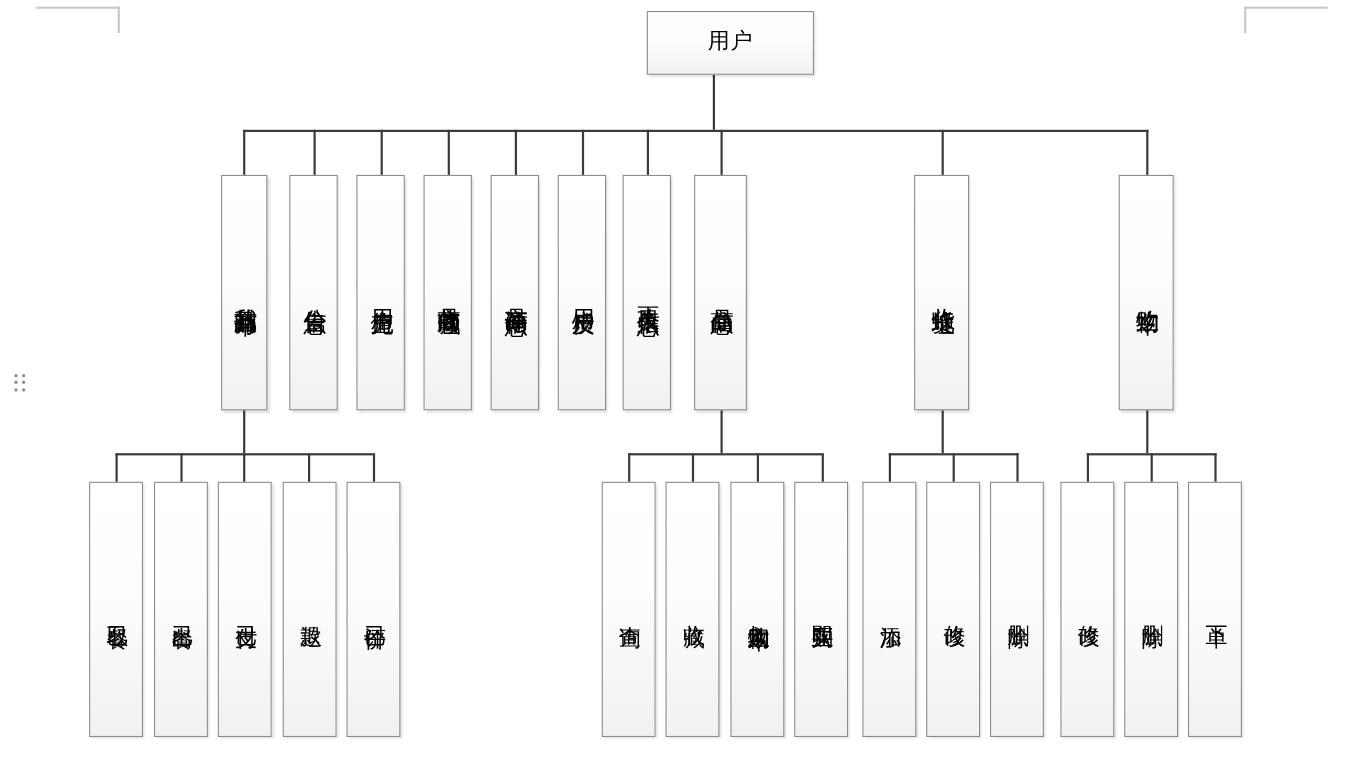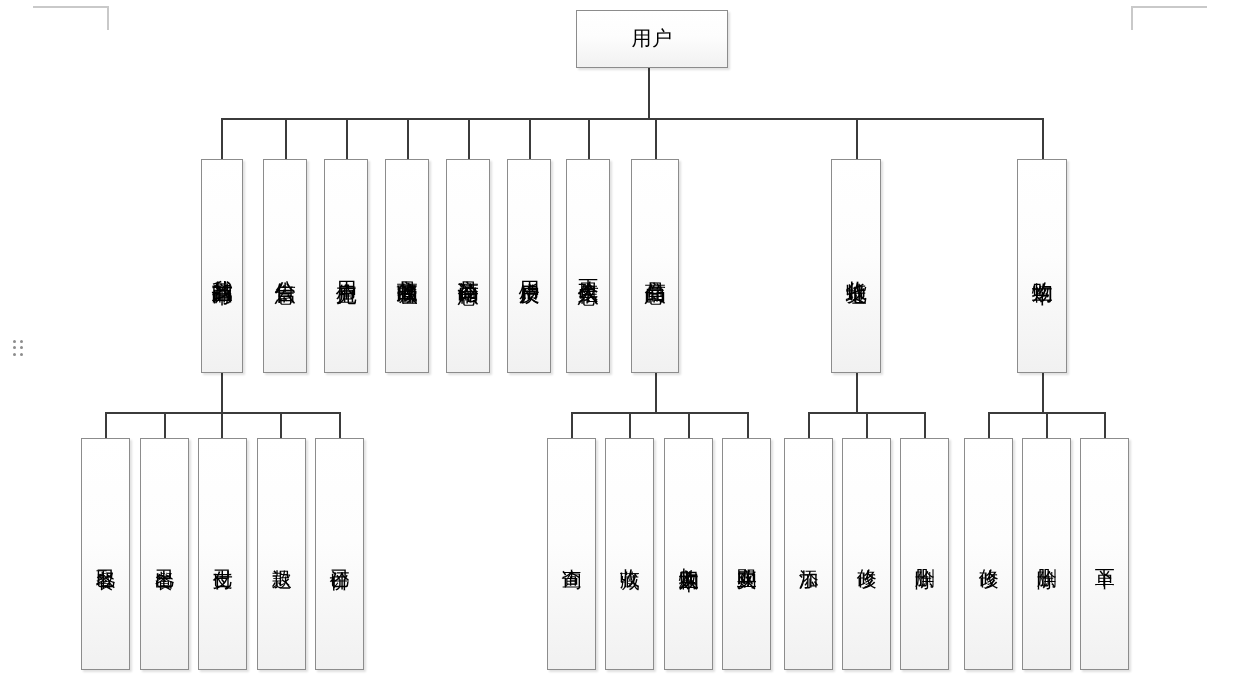--- a/index.html
+++ b/index.html
@@ -153,21 +153,21 @@
   <div class="line v" style="left:808px; top:412px; height:26px;"></div>
   <div class="line v" style="left:866px; top:412px; height:26px;"></div>
   <div class="line v" style="left:924px; top:412px; height:26px;"></div>
 
   <div class="line v" style="left:1042px; top:373px; height:39px;"></div>
   <div class="line h" style="left:988px; top:412px; width:118px;"></div>
   <div class="line v" style="left:988px; top:412px; height:26px;"></div>
   <div class="line v" style="left:1046px; top:412px; height:26px;"></div>
   <div class="line v" style="left:1104px; top:412px; height:26px;"></div>
 
-  <div class="node horiz" style="left:576px; top:10px; width:152px; height:58px;">
+  <div class="node horiz" style="left:588px; top:10px; width:152px; height:58px;">
     <span class="label">用户</span>
   </div>
 
   <div class="node vert" style="left:201px; top:159px; width:42px; height:214px;">
     <span class="label">我的商品订单</span>
   </div>
   <div class="node vert" style="left:263px; top:159px; width:44px; height:214px;">
     <span class="label">公告信息</span>
   </div>
   <div class="node vert" style="left:324px; top:159px; width:44px; height:214px;">

